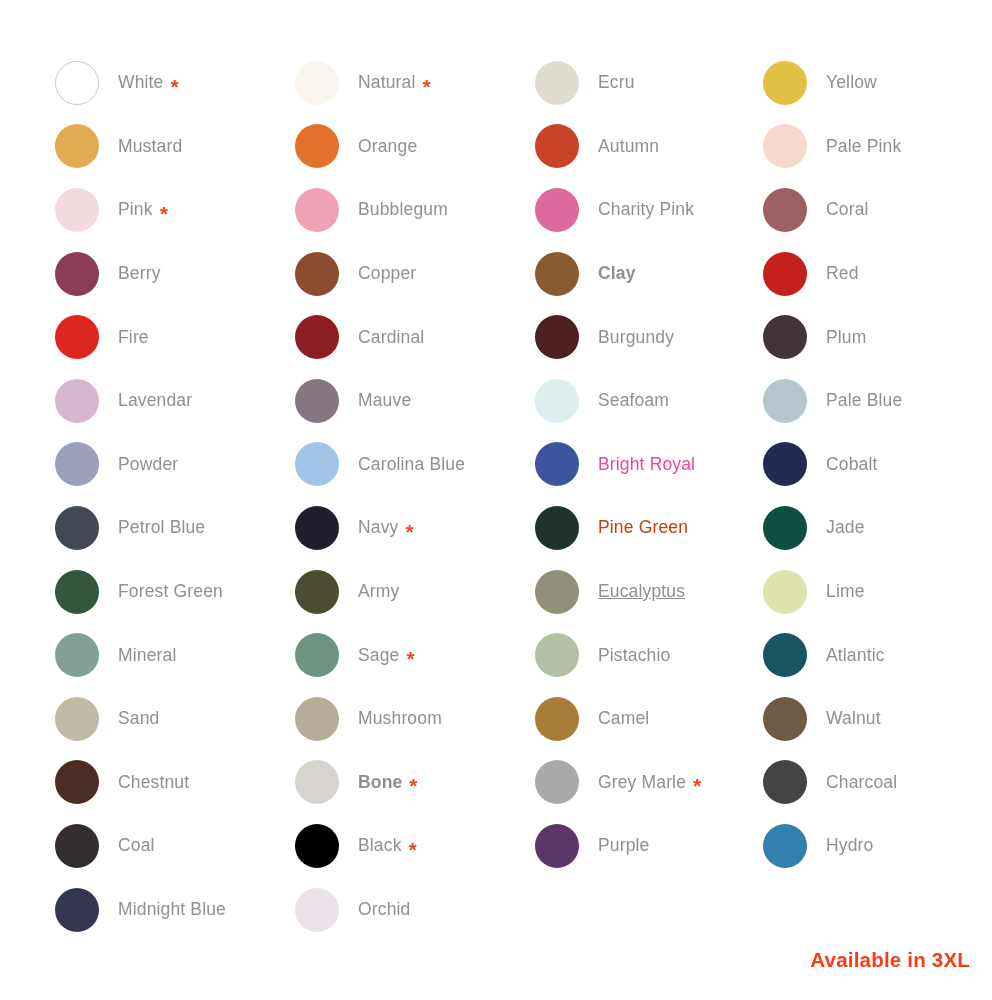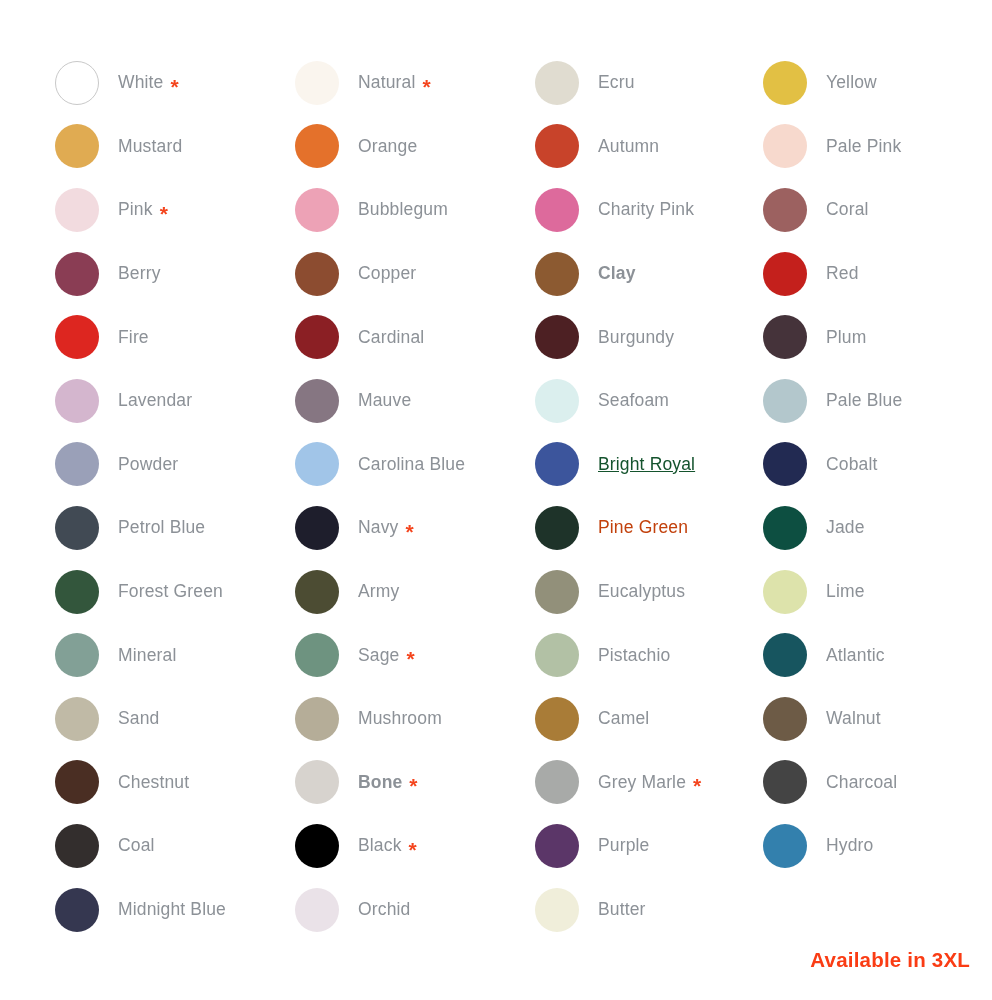--- a/index.html
+++ b/index.html
@@ -190,21 +190,21 @@
       <div class="swatch-item">
         <div class="swatch-dot" style="background: rgb(154, 160, 184);"></div>
         <span class="swatch-label" style="color: rgb(140, 145, 151);">Powder</span>
       </div>
       <div class="swatch-item">
         <div class="swatch-dot" style="background: rgb(161, 197, 232);"></div>
         <span class="swatch-label" style="color: rgb(140, 145, 151);">Carolina Blue</span>
       </div>
       <div class="swatch-item">
         <div class="swatch-dot" style="background: rgb(60, 85, 156);"></div>
-        <span class="swatch-label" style="color: #14532d; text-decoration: underline;">Bright Royal</span>
+        <span class="swatch-label" style="color: #ec4899;">Bright Royal</span>
       </div>
       <div class="swatch-item">
         <div class="swatch-dot" style="background: rgb(34, 42, 82);"></div>
         <span class="swatch-label" style="color: rgb(140, 145, 151);">Cobalt</span>
       </div>
       <div class="swatch-item">
         <div class="swatch-dot" style="background: rgb(65, 74, 84);"></div>
         <span class="swatch-label" style="color: rgb(140, 145, 151);">Petrol Blue</span>
       </div>
       <div class="swatch-item">
@@ -223,21 +223,21 @@
       <div class="swatch-item">
         <div class="swatch-dot" style="background: rgb(51, 86, 60);"></div>
         <span class="swatch-label" style="color: rgb(140, 145, 151);">Forest Green</span>
       </div>
       <div class="swatch-item">
         <div class="swatch-dot" style="background: rgb(76, 76, 51);"></div>
         <span class="swatch-label" style="color: rgb(140, 145, 151);">Army</span>
       </div>
       <div class="swatch-item">
         <div class="swatch-dot" style="background: rgb(146, 144, 122);"></div>
-        <span class="swatch-label" style="color: rgb(140, 145, 151);">Eucalyptus</span>
+        <span class="swatch-label" style="color: rgb(140, 145, 151); text-decoration: underline;">Eucalyptus</span>
       </div>
       <div class="swatch-item">
         <div class="swatch-dot" style="background: rgb(221, 227, 171);"></div>
         <span class="swatch-label" style="color: rgb(140, 145, 151);">Lime</span>
       </div>
       <div class="swatch-item">
         <div class="swatch-dot" style="background: rgb(130, 160, 150);"></div>
         <span class="swatch-label" style="color: rgb(140, 145, 151);">Mineral</span>
       </div>
       <div class="swatch-item">
@@ -305,21 +305,17 @@
         <span class="swatch-label" style="color: rgb(140, 145, 151);">Hydro</span>
       </div>
       <div class="swatch-item">
         <div class="swatch-dot" style="background: rgb(53, 55, 80);"></div>
         <span class="swatch-label" style="color: rgb(140, 145, 151);">Midnight Blue</span>
       </div>
       <div class="swatch-item">
         <div class="swatch-dot" style="background: rgb(234, 226, 232);"></div>
         <span class="swatch-label" style="color: rgb(140, 145, 151);">Orchid</span>
       </div>
-      <div class="swatch-item">
-        <div class="swatch-dot" style="background: rgb(240, 238, 218);"></div>
-        <span class="swatch-label" style="color: rgb(140, 145, 151);">Butter</span>
-      </div>
     </div>
 
   <div id="footer-note">Available in 3XL</div>
 
 </div>
 
 </body></html>

